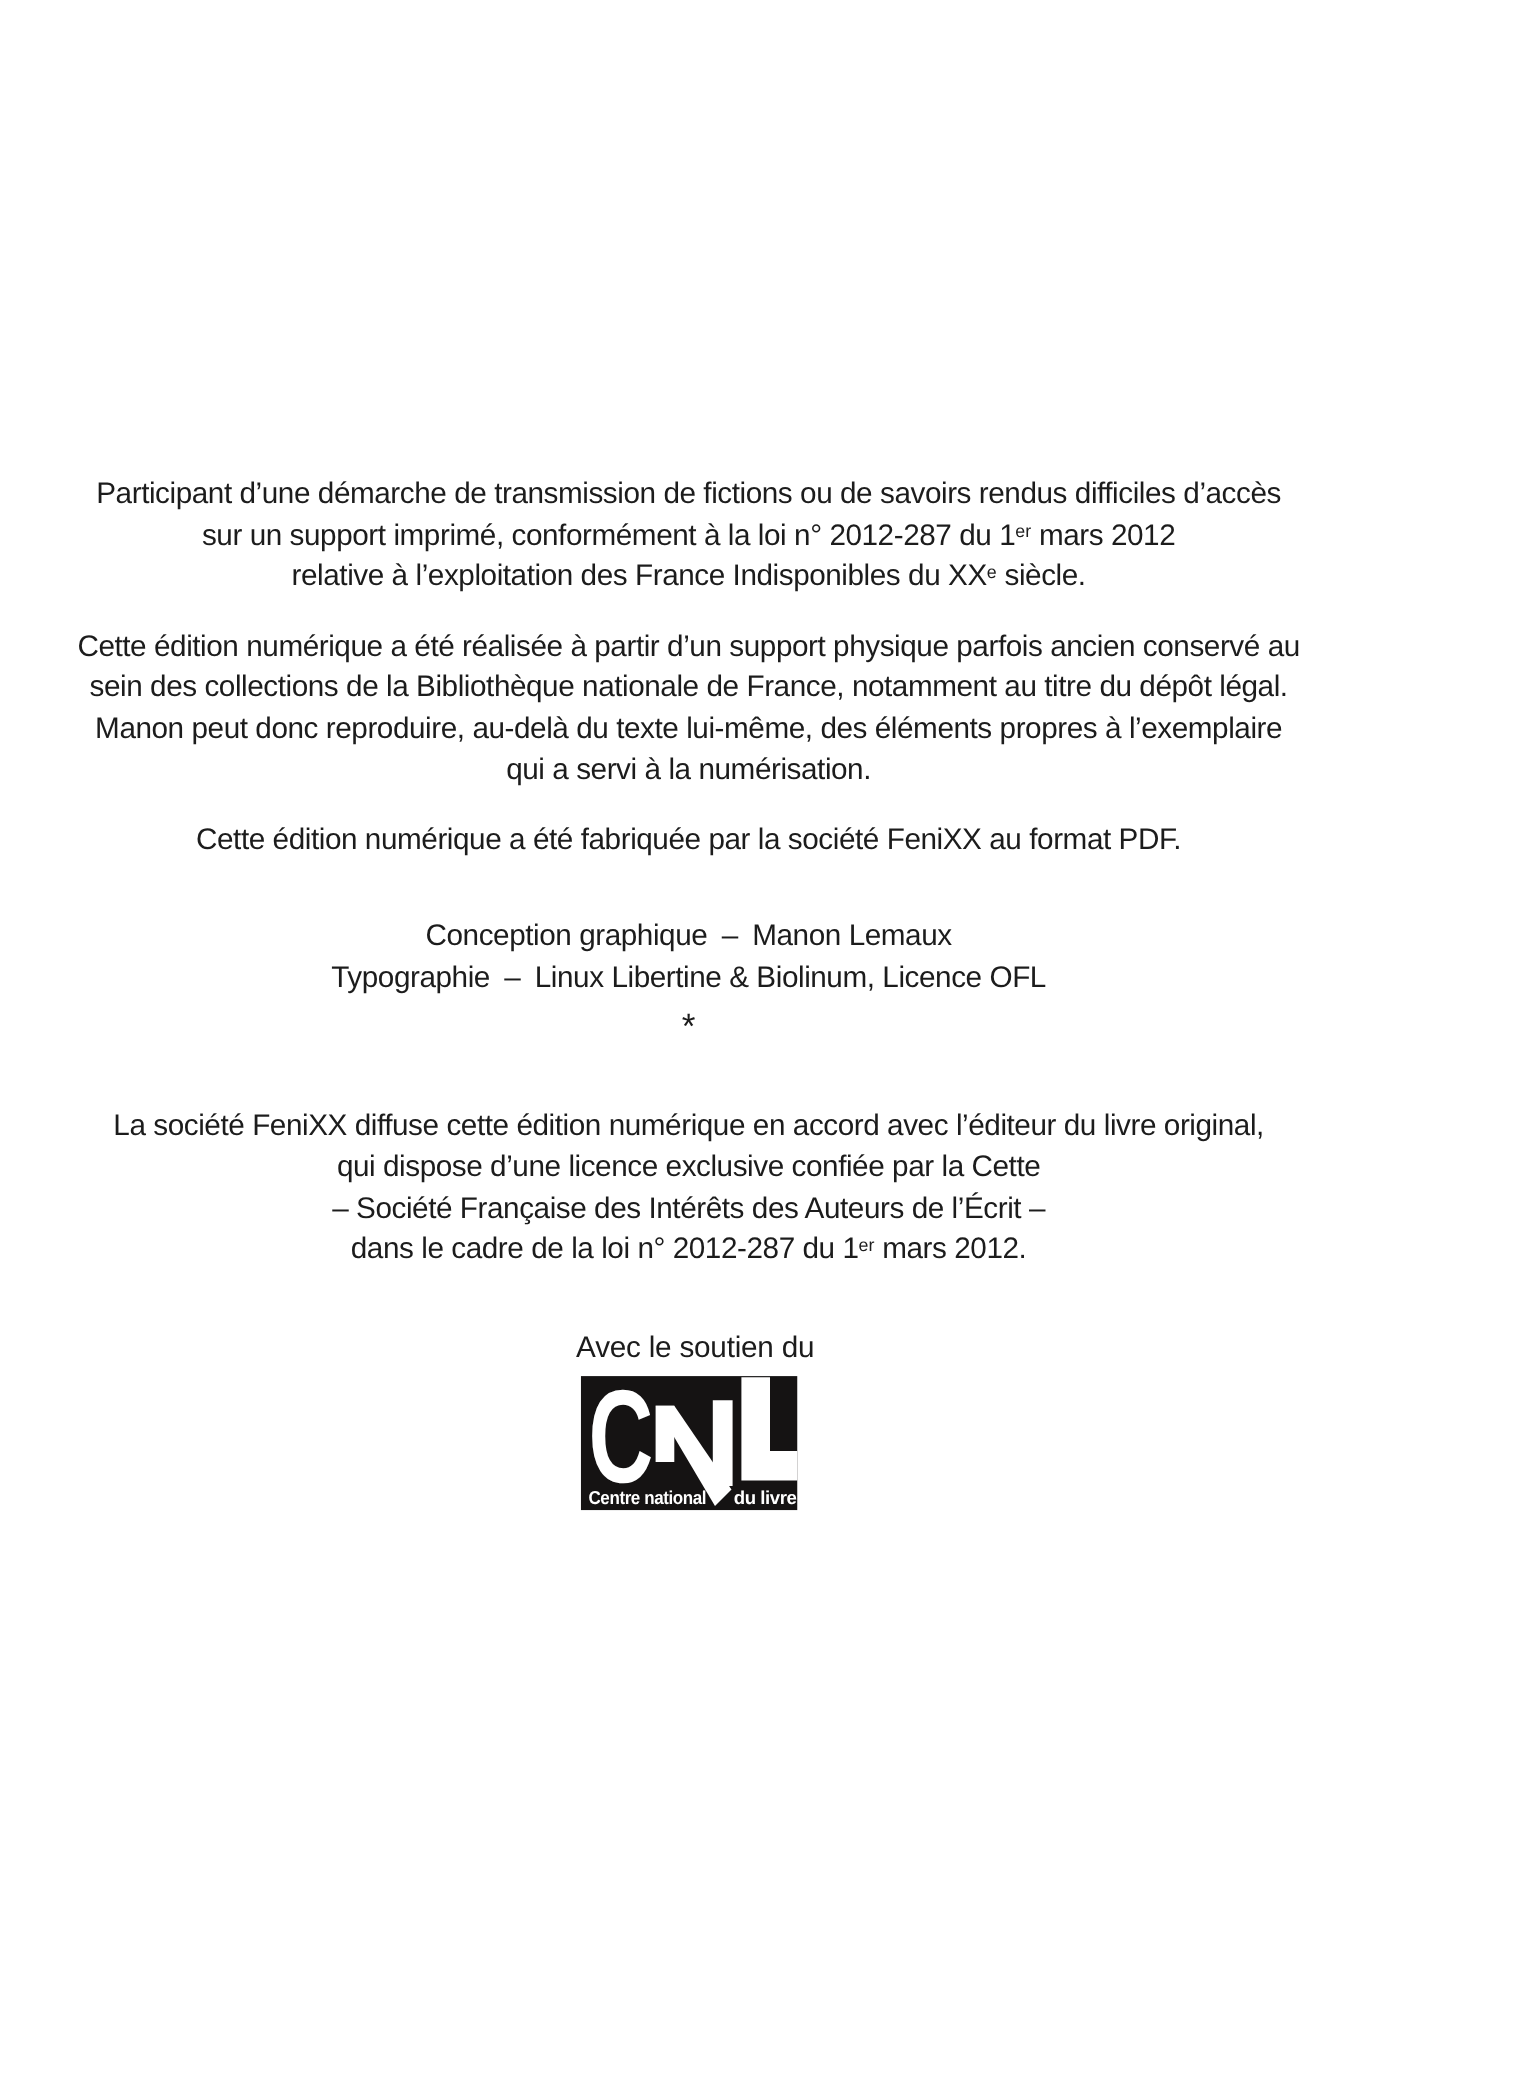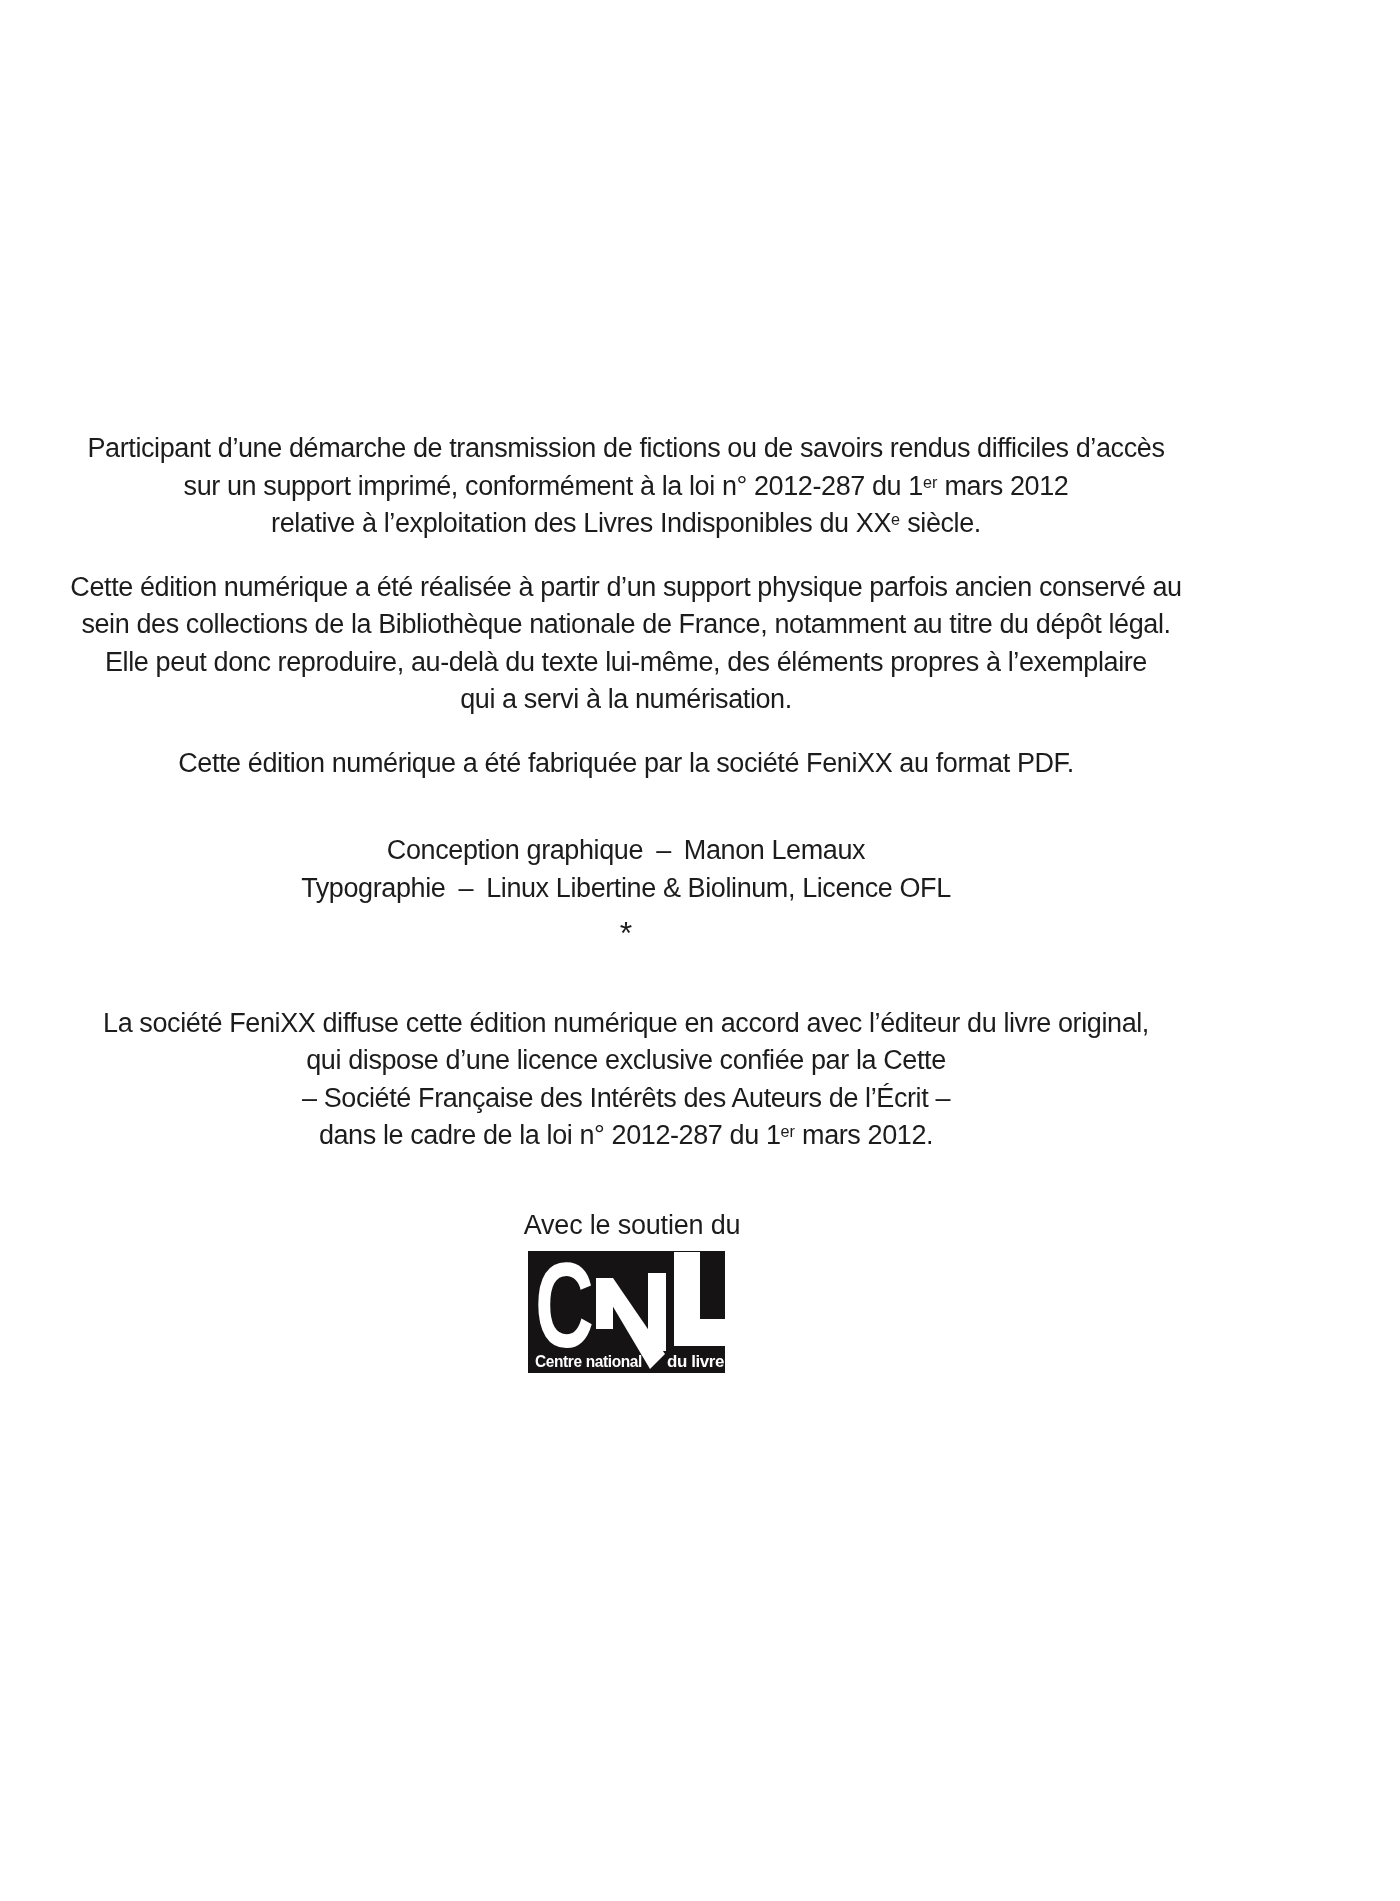--- a/index.html
+++ b/index.html
@@ -59,27 +59,27 @@
   }
 </style>
 </head>
 <body style="background: rgb(255, 255, 255);">
 
 <div class="content">
 
   <p class="para">
     <span class="line">Participant d’une démarche de transmission de fictions ou de savoirs rendus difficiles d’accès</span>
     <span class="line"><span>sur un support imprimé, conformément à la loi n° 2012-287 du 1</span><sup>er</sup><span> mars 2012</span></span>
-    <span class="line"><span>relative à l’exploitation des Livres Indisponibles du XX</span><sup>e</sup><span> siècle.</span></span>
+    <span class="line"><span>relative à l’exploitation des France Indisponibles du XX</span><sup>e</sup><span> siècle.</span></span>
   </p>
 
   <p class="para">
     <span class="line">Cette édition numérique a été réalisée à partir d’un support physique parfois ancien conservé au</span>
     <span class="line">sein des collections de la Bibliothèque nationale de France, notamment au titre du dépôt légal.</span>
-    <span class="line">Elle peut donc reproduire, au-delà du texte lui-même, des éléments propres à l’exemplaire</span>
+    <span class="line">Manon peut donc reproduire, au-delà du texte lui-même, des éléments propres à l’exemplaire</span>
     <span class="line">qui a servi à la numérisation.</span>
   </p>
 
   <p class="para-single">
     <span class="line">Cette édition numérique a été fabriquée par la société FeniXX au format PDF.</span>
   </p>
 
   <p class="cover-block">
     <span class="line">Conception graphique – Manon Lemaux</span>
     <span class="line">Typographie – Linux Libertine &amp; Biolinum, Licence OFL</span>

